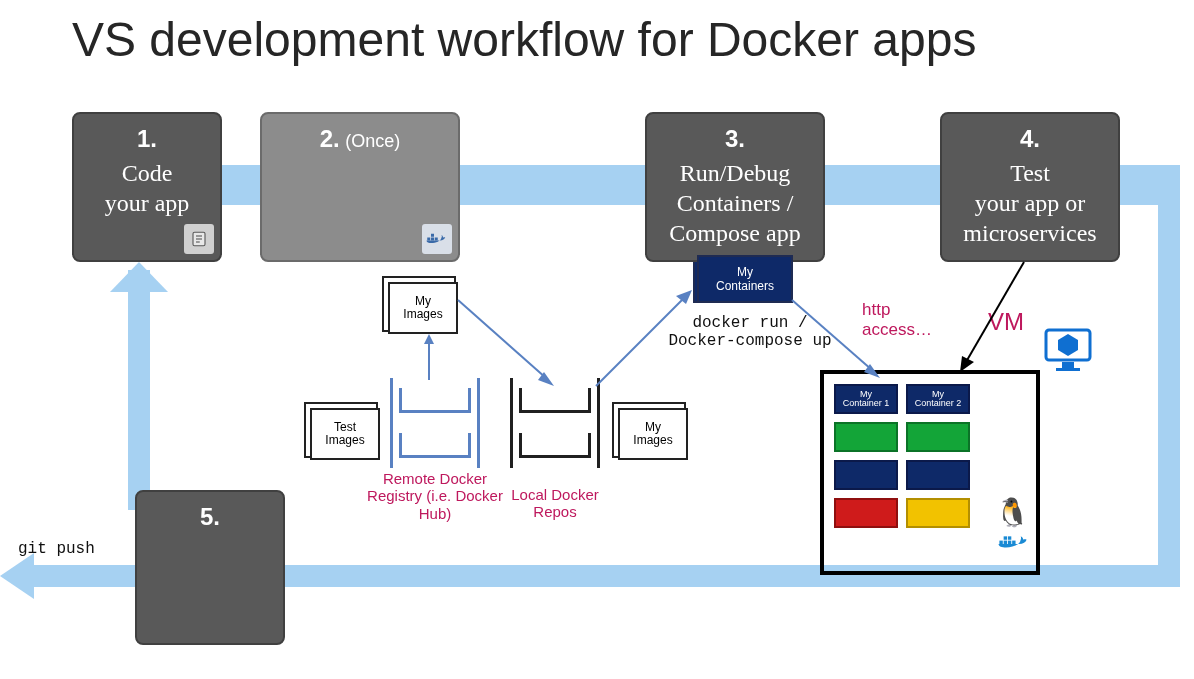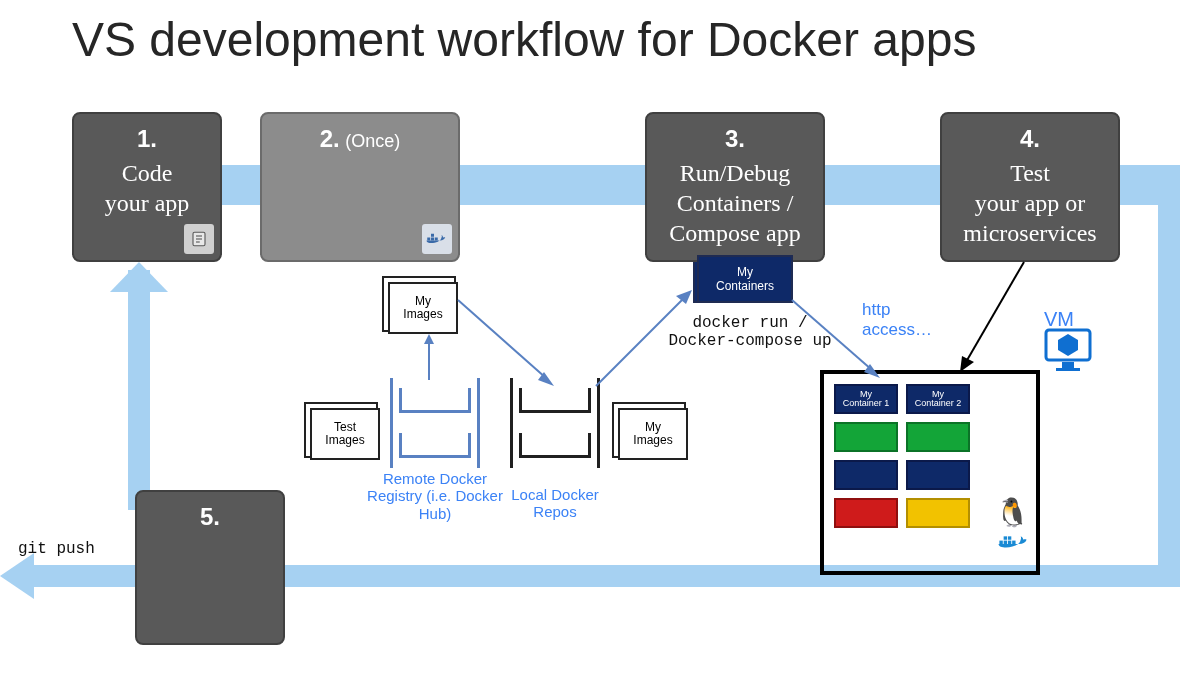--- a/index.html
+++ b/index.html
@@ -130,21 +130,21 @@
     border: 3px solid currentColor;
     border-top: none;
   }
   .registry-rack::before { top: 10px; }
   .registry-rack::after { bottom: 10px; }
   .rack-remote { color: #5981c2; }
   .rack-local  { color: #202020; }
   .small-label {
     position: absolute;
     font-size: 15px;
-    color: #3b82f6;
+    color: #be185d;
     text-align: center;
     line-height: 1.15;
   }
   .mono-label {
     font-family: "Courier New", monospace;
     font-size: 16px;
     color: #101010;
     position: absolute;
   }
   .vm-box {
@@ -297,21 +297,21 @@
 
 <div class="small-label" style="left:862px; top:300px; width:90px; text-align:left; font-size:17px;">
   <span style="white-space:pre-line;">http
 access…</span>
 </div>
 
 <div class="mono-label" style="left:18px; top:540px;">
   <span>git push</span>
 </div>
 
-<div class="small-label" style="left:1044px; top:308px; font-size:20px;">
+<div class="small-label" style="left:988px; top:308px; font-size:24px;">
   <span>VM</span>
 </div>
 
 <div class="vm-box">
   <div class="container-chip c-navy" style="left:10px; top:10px;">
     <span style="white-space:pre-line;">My
 Container 1</span>
   </div>
   <div class="container-chip c-navy" style="left:82px; top:10px;">
     <span style="white-space:pre-line;">My

